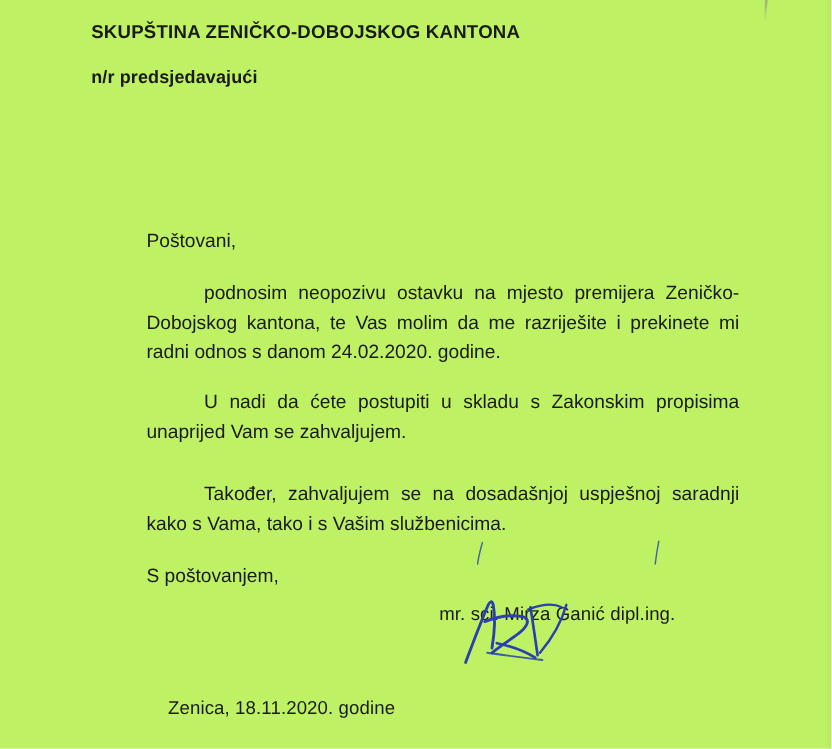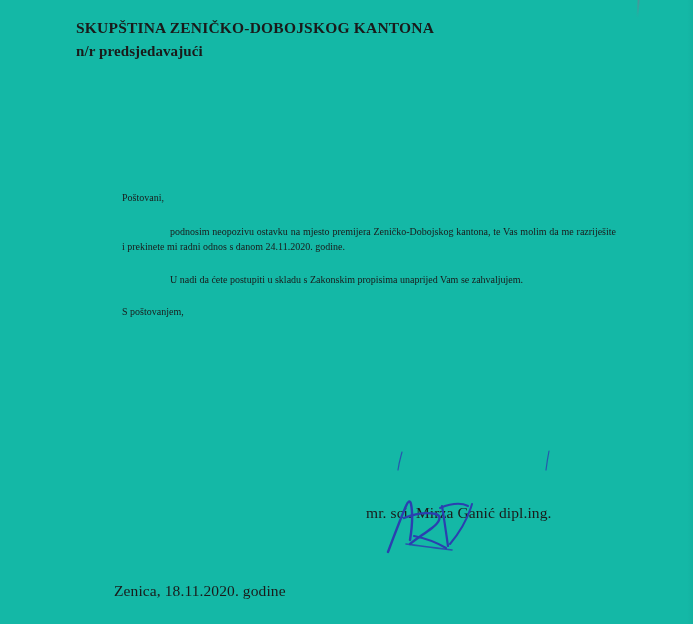--- a/index.html
+++ b/index.html
@@ -12,22 +12,21 @@
     height: 624px;
     position: relative;
     overflow: hidden;
     font-family: "Liberation Sans", sans-serif;
     color: #1a1a1a;
   }
 
   .page {
     position: absolute;
     inset: 0;
-    background: #14b8a6;
-    font-family: Liberation Serif, serif;
+    background: #bef264;
   }
 
   
   .scan-mark-top {
     position: absolute;
     top: 0px;
     left: 637px;
     width: 2px;
     height: 18px;
     background: linear-gradient(to bottom, rgba(120,120,140,0.55), rgba(120,120,140,0.0));
@@ -45,53 +44,53 @@
     font-weight: bold;
     letter-spacing: 0.2px;
     line-height: 1.35;
     white-space: nowrap;
   }
   .header-line2 {
     font-size: 15px;
     font-weight: bold;
     letter-spacing: 0.1px;
     line-height: 1.35;
-    margin-top: 2px;
+    margin-top: 16px;
   }
 
   .subject-line {
     position: absolute;
     left: 82px;
     top: 134px;
     font-size: 15.5px;
     font-weight: bold;
     letter-spacing: 0.1px;
     white-space: nowrap;
   }
 
   .body-block {
     position: absolute;
     left: 76px;
     top: 190px;
     width: 540px;
   }
   .para {
-    font-size: 10px;
+    font-size: 16px;
     line-height: 1.55;
     text-align: justify;
     text-indent: 48px;
     margin: 0 0 16px 0;
     padding-left: 46px;
   }
   .para.greeting {
     text-indent: 0;
     margin-bottom: 18px;
   }
   .para.p1 { margin-bottom: 17px; }
-  .para.p2 { margin-bottom: 17px; }
+  .para.p2 { margin-bottom: 27px; }
   .para.p3 { margin-bottom: 19px; }
   .para.closing {
     text-indent: 0;
     margin-bottom: 12px;
   }
 
   .signature-name {
     position: absolute;
     left: 366px;
     top: 504px;
@@ -105,21 +104,21 @@
     position: absolute;
     left: 380px;
     top: 440px;
     width: 240px;
     height: 130px;
     pointer-events: none;
   }
 
   .place-date {
     position: absolute;
-    left: 114px;
+    left: 140px;
     top: 582px;
     font-size: 15.5px;
     letter-spacing: 0.1px;
     white-space: nowrap;
   }
 
   
   .edge-shade {
     position: absolute;
     right: 0;
@@ -138,22 +137,23 @@
   <div class="edge-shade"></div>
 
   <div class="header-block">
     <div class="header-line1">SKUPŠTINA ZENIČKO-DOBOJSKOG KANTONA</div>
     <div class="header-line2">n/r predsjedavajući</div>
   </div>
 
 
   <div class="body-block">
     <p class="para greeting">Poštovani,</p>
-    <p class="para p1">podnosim neopozivu ostavku na mjesto premijera Zeničko-Dobojskog kantona, te Vas molim da me razriješite i prekinete mi radni odnos s danom 24.11.2020. godine.</p>
+    <p class="para p1">podnosim neopozivu ostavku na mjesto premijera Zeničko-Dobojskog kantona, te Vas molim da me razriješite i prekinete mi radni odnos s danom 24.02.2020. godine.</p>
     <p class="para p2">U nadi da ćete postupiti u skladu s Zakonskim propisima unaprijed Vam se zahvaljujem.</p>
+    <p class="para p3">Također, zahvaljujem se na dosadašnjoj uspješnoj saradnji kako s Vama, tako i s Vašim službenicima.</p>
     <p class="para closing">S poštovanjem,</p>
   </div>
 
   <div class="signature-name">mr. sci. Mirza Ganić dipl.ing.</div>
 
   <svg class="signature-ink" viewBox="0 0 240 130" xmlns="http://www.w3.org/2000/svg">
     <g fill="none" stroke="#2b3fb0" stroke-linecap="round" stroke-linejoin="round">
       <path d="M18 30 C 19 22, 21 16, 22 12" stroke-width="1.2" opacity="0.8"></path>
       <path d="M166 30 C 167 22, 168 16, 169 11" stroke-width="1.2" opacity="0.8"></path>
       <path d="M8 112 C 14 96, 20 80, 26 66 C 28 61, 30 60, 31 64 C 33 74, 32 88, 30 100" stroke-width="2.4"></path>

